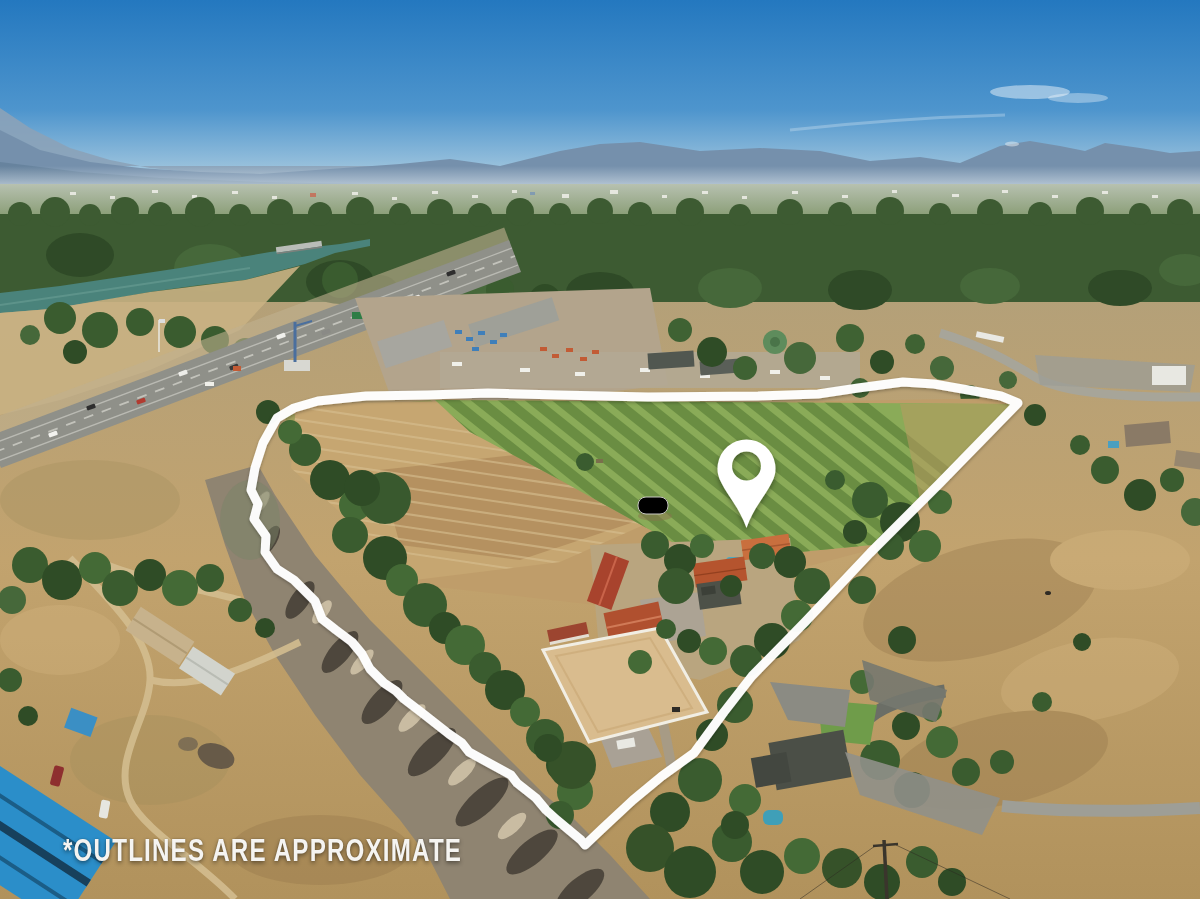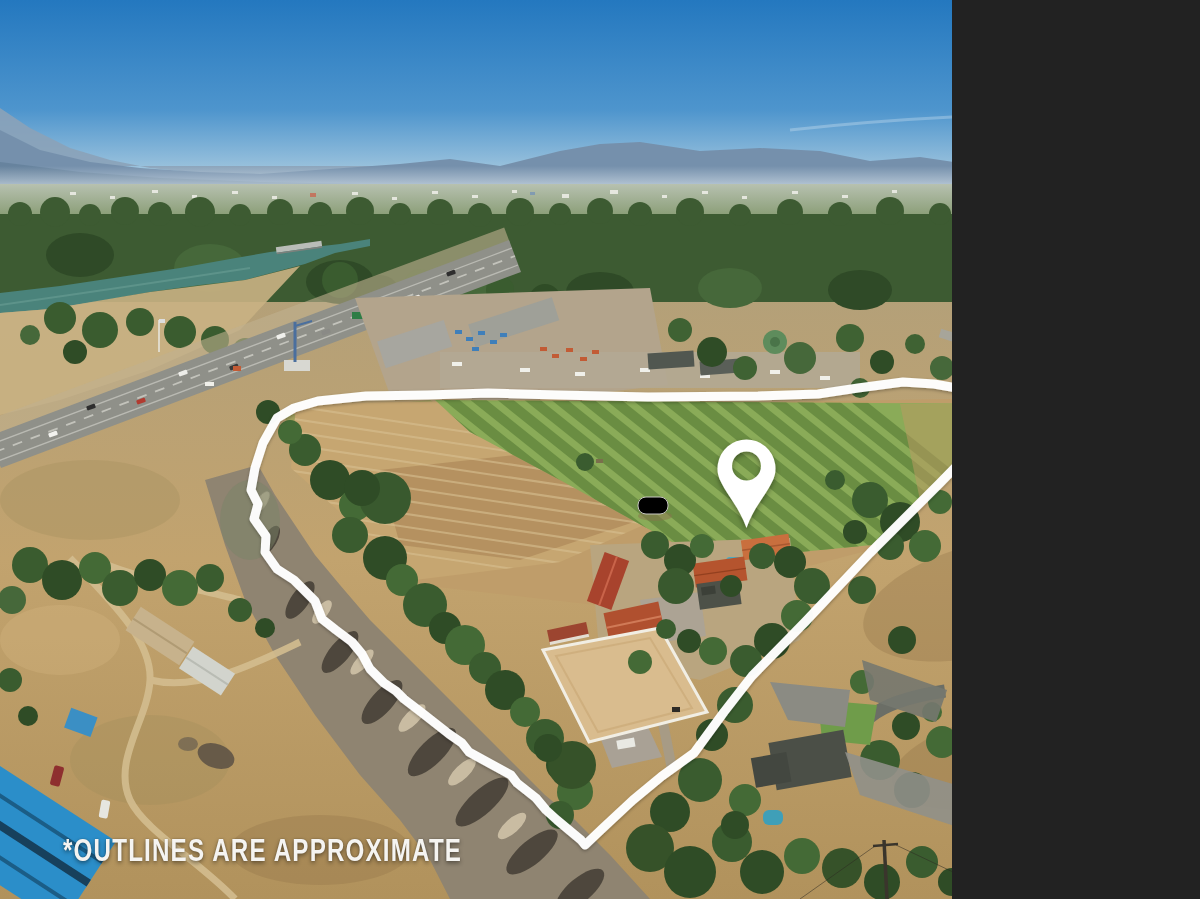--- a/index.html
+++ b/index.html
@@ -1,17 +1,17 @@
 <!DOCTYPE html>
 <html><head>
 <meta charset="utf-8">
 <style>
   html,body{margin:0;padding:0;background:#222;}
   .stage{
-    position:relative;width:952px;height:899px;overflow:hidden;
+    position:relative;width:1200px;height:899px;overflow:hidden;
     font-family:"Liberation Sans",sans-serif;background:#8b5cf6;text-decoration:underline;
   }
   .stage svg{position:absolute;left:0;top:0;display:block;}
   .disclaimer{
     position:absolute;left:63px;top:833px;
     color:#f5f4f1;font-size:31px;font-weight:600;
     letter-spacing:1.5px;white-space:nowrap;
     transform:scale(0.78,1);transform-origin:left top;
     text-shadow:0 2px 5px rgba(0,0,0,.45), 0 0 2px rgba(0,0,0,.25);
   }

